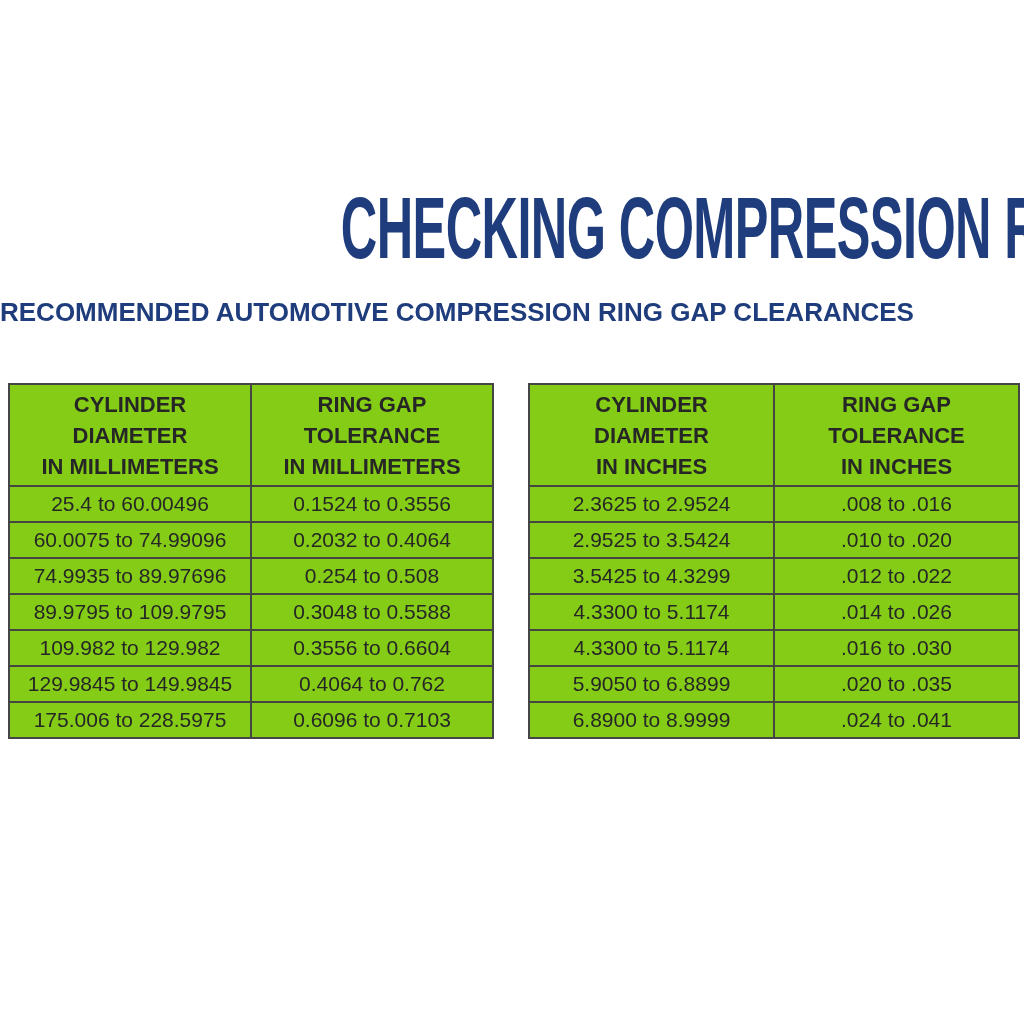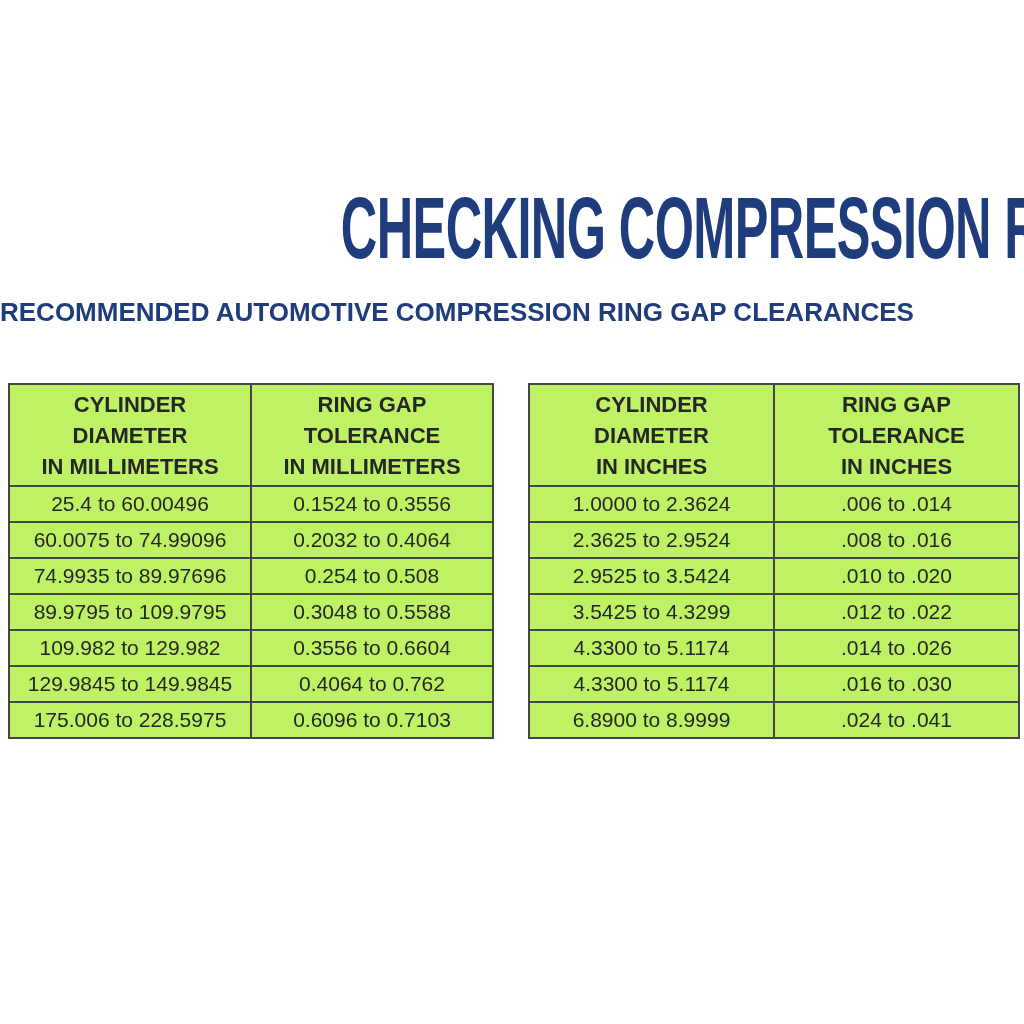--- a/index.html
+++ b/index.html
@@ -44,21 +44,21 @@
     font-weight: bold;
     line-height: 1.2;
     white-space: nowrap;
     color: #1f3d7c;
   }
   .spec-table {
     position: absolute;
     top: 383px;
     border-collapse: collapse;
     table-layout: fixed;
-    background: #bef264;
+    background: #84cc16;
   }
   .spec-table.mm { left: 8px;   width: 486px; }
   .spec-table.in { left: 528px; width: 492px; }
   .spec-table th, .spec-table td {
     border: 2px solid #454545;
     text-align: center;
     vertical-align: middle;
     color: #262626;
     padding: 0;
     width: 50%;
@@ -144,43 +144,43 @@
         </th>
         <th>
           <span class="hdr-line">RING GAP</span>
           <span class="hdr-line">TOLERANCE</span>
           <span class="hdr-line">IN INCHES</span>
         </th>
       </tr>
     </thead>
     <tbody>
       <tr>
-        <td>1.0000 to 2.3624</td>
-        <td>.006 to .014</td>
-      </tr>
-      <tr>
         <td>2.3625 to 2.9524</td>
         <td>.008 to .016</td>
       </tr>
       <tr>
         <td>2.9525 to 3.5424</td>
         <td>.010 to .020</td>
       </tr>
       <tr>
         <td>3.5425 to 4.3299</td>
         <td>.012 to .022</td>
       </tr>
       <tr>
         <td>4.3300 to 5.1174</td>
         <td>.014 to .026</td>
       </tr>
       <tr>
         <td>4.3300 to 5.1174</td>
         <td>.016 to .030</td>
       </tr>
       <tr>
+        <td>5.9050 to 6.8899</td>
+        <td>.020 to .035</td>
+      </tr>
+      <tr>
         <td>6.8900 to 8.9999</td>
         <td>.024 to .041</td>
       </tr>
     </tbody>
   </table>
 
 </div>
 
 </body></html>

